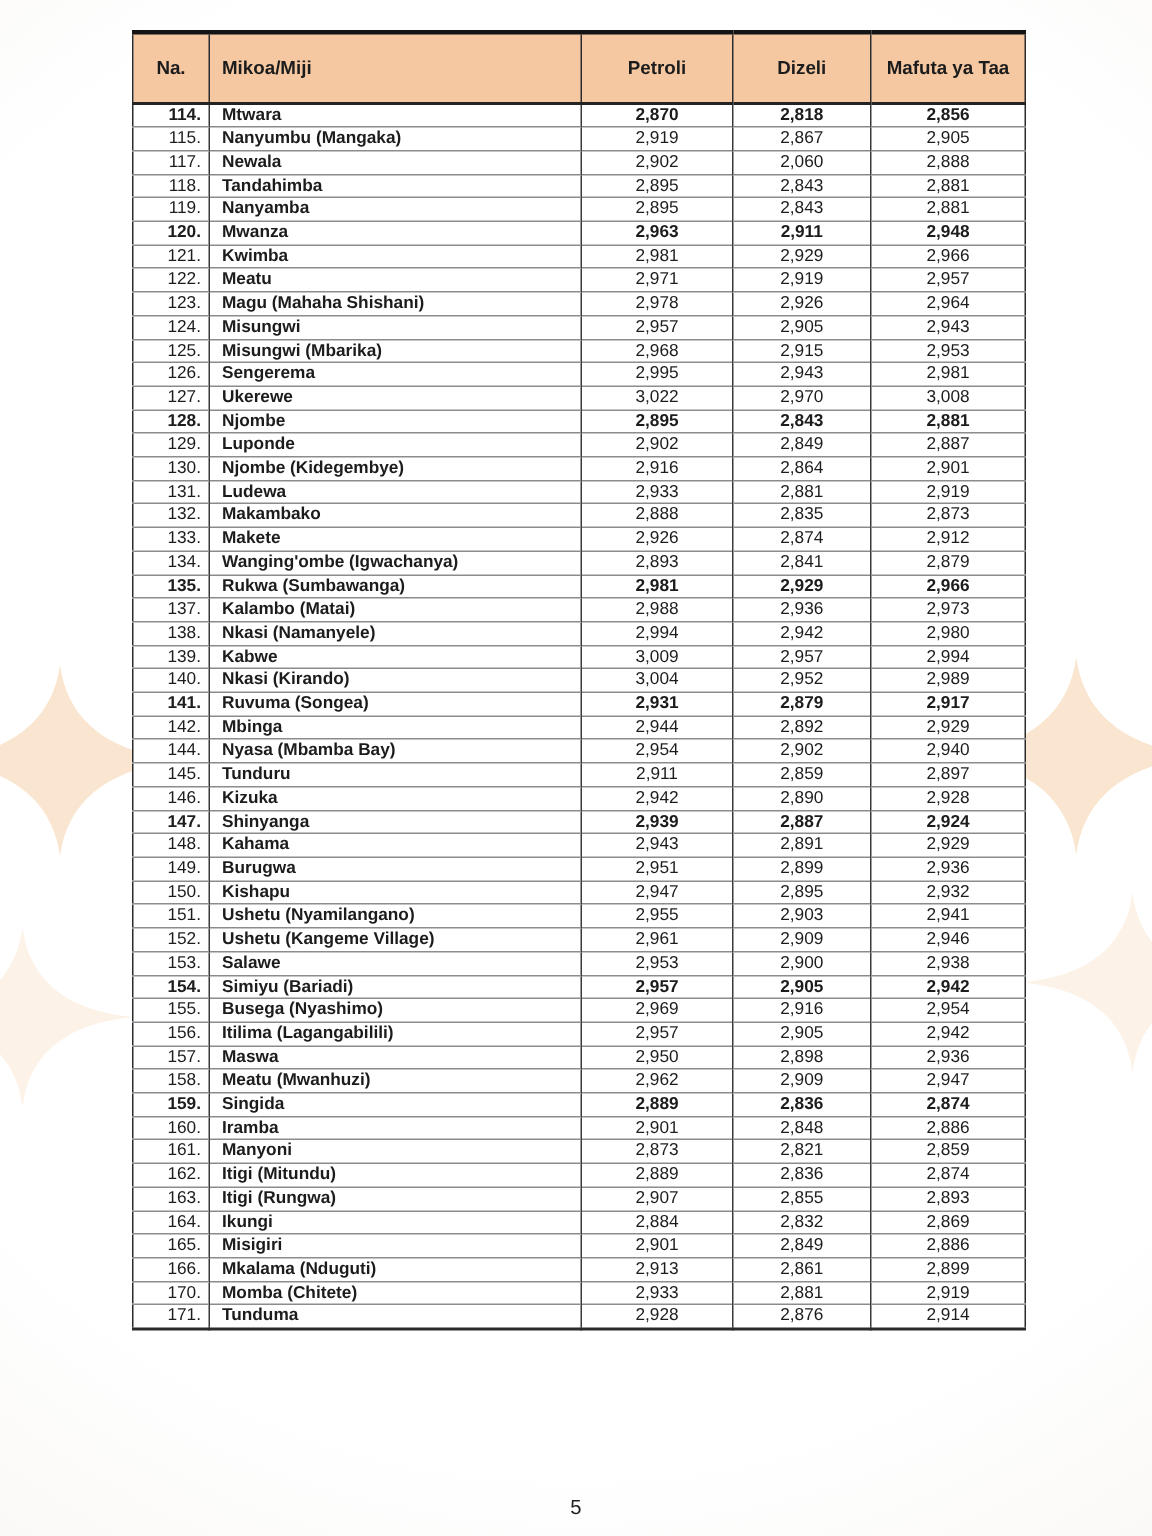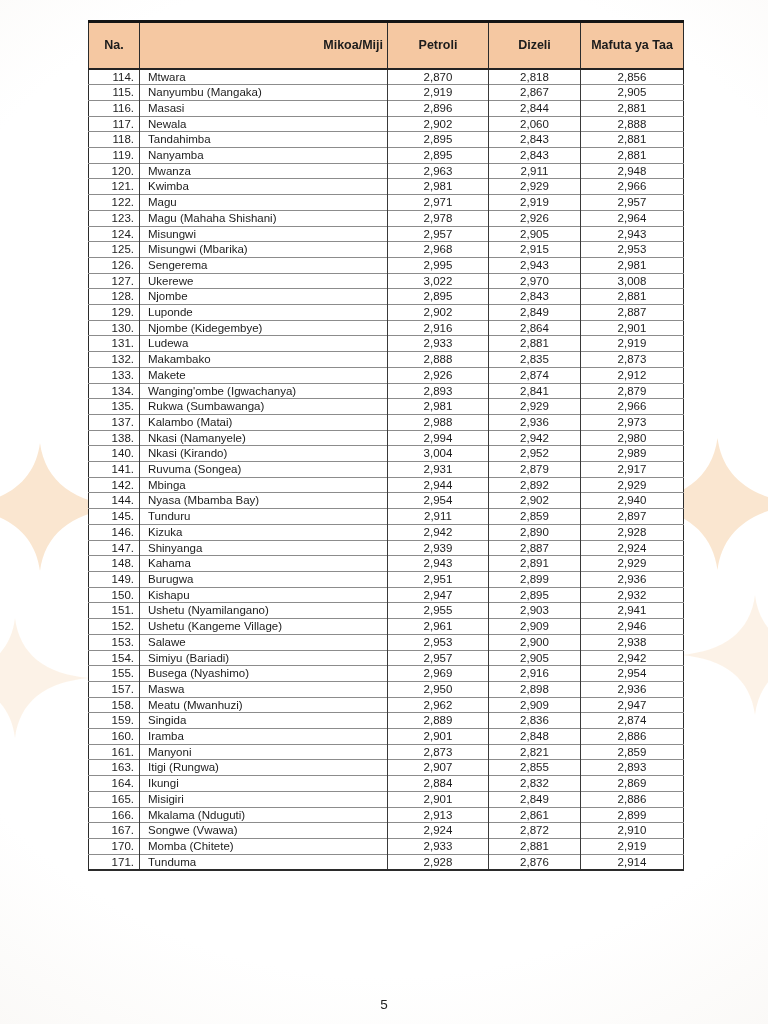--- a/index.html
+++ b/index.html
@@ -45,38 +45,38 @@
     background: #f5c8a2;
     border-top: 3px solid #141414;
     border-bottom: 2px solid #232323;
     border-left: 1.5px solid #2b2b2b;
     height: 47px;
     font-size: 12.5px;
     font-weight: 700;
     text-align: center;
     padding: 0 4px;
   }
-  thead th.h-name { text-align: right; padding-left: 8px; }
+  thead th.h-name { text-align: left; padding-left: 8px; }
   thead th:first-child { border-left: none; }
 
   tbody td {
     height: 14.7px;
     line-height: 14.7px;
     font-size: 11.5px;
     border-top: 1px solid #8c8c8c;
     border-left: 1.5px solid #3a3a3a;
     white-space: nowrap;
     overflow: hidden;
   }
   tbody td:first-child { border-left: none; }
   tbody tr:first-child td { border-top: none; }
   td.na   { text-align: right; padding-right: 5px; }
-  td.name { text-align: left;  padding-left: 8px; }
+  td.name { text-align: left;  padding-left: 8px; font-weight: bold; }
   td.num  { text-align: center; }
-  tr.bold td { font-weight: 400; }
+  tr.bold td { font-weight: 700; }
 
   .page-number {
     position: absolute;
     left: 0; right: 0;
     top: 997px;
     text-align: center;
     font-size: 13.5px;
     color: #222222;
   }
 </style>
@@ -132,27 +132,20 @@
           <td class="num">2,856</td>
         </tr>
         <tr>
           <td class="na">115.</td>
           <td class="name">Nanyumbu (Mangaka)</td>
           <td class="num">2,919</td>
           <td class="num">2,867</td>
           <td class="num">2,905</td>
         </tr>
         <tr>
-          <td class="na">116.</td>
-          <td class="name">Masasi</td>
-          <td class="num">2,896</td>
-          <td class="num">2,844</td>
-          <td class="num">2,881</td>
-        </tr>
-        <tr>
           <td class="na">117.</td>
           <td class="name">Newala</td>
           <td class="num">2,902</td>
           <td class="num">2,060</td>
           <td class="num">2,888</td>
         </tr>
         <tr>
           <td class="na">118.</td>
           <td class="name">Tandahimba</td>
           <td class="num">2,895</td>
@@ -175,21 +168,21 @@
         </tr>
         <tr>
           <td class="na">121.</td>
           <td class="name">Kwimba</td>
           <td class="num">2,981</td>
           <td class="num">2,929</td>
           <td class="num">2,966</td>
         </tr>
         <tr>
           <td class="na">122.</td>
-          <td class="name">Magu</td>
+          <td class="name">Meatu</td>
           <td class="num">2,971</td>
           <td class="num">2,919</td>
           <td class="num">2,957</td>
         </tr>
         <tr>
           <td class="na">123.</td>
           <td class="name">Magu (Mahaha Shishani)</td>
           <td class="num">2,978</td>
           <td class="num">2,926</td>
           <td class="num">2,964</td>
@@ -286,20 +279,27 @@
           <td class="num">2,973</td>
         </tr>
         <tr>
           <td class="na">138.</td>
           <td class="name">Nkasi (Namanyele)</td>
           <td class="num">2,994</td>
           <td class="num">2,942</td>
           <td class="num">2,980</td>
         </tr>
         <tr>
+          <td class="na">139.</td>
+          <td class="name">Kabwe</td>
+          <td class="num">3,009</td>
+          <td class="num">2,957</td>
+          <td class="num">2,994</td>
+        </tr>
+        <tr>
           <td class="na">140.</td>
           <td class="name">Nkasi (Kirando)</td>
           <td class="num">3,004</td>
           <td class="num">2,952</td>
           <td class="num">2,989</td>
         </tr>
         <tr class="bold">
           <td class="na">141.</td>
           <td class="name">Ruvuma (Songea)</td>
           <td class="num">2,931</td>
@@ -391,20 +391,27 @@
           <td class="num">2,942</td>
         </tr>
         <tr>
           <td class="na">155.</td>
           <td class="name">Busega (Nyashimo)</td>
           <td class="num">2,969</td>
           <td class="num">2,916</td>
           <td class="num">2,954</td>
         </tr>
         <tr>
+          <td class="na">156.</td>
+          <td class="name">Itilima (Lagangabilili)</td>
+          <td class="num">2,957</td>
+          <td class="num">2,905</td>
+          <td class="num">2,942</td>
+        </tr>
+        <tr>
           <td class="na">157.</td>
           <td class="name">Maswa</td>
           <td class="num">2,950</td>
           <td class="num">2,898</td>
           <td class="num">2,936</td>
         </tr>
         <tr>
           <td class="na">158.</td>
           <td class="name">Meatu (Mwanhuzi)</td>
           <td class="num">2,962</td>
@@ -426,20 +433,27 @@
           <td class="num">2,886</td>
         </tr>
         <tr>
           <td class="na">161.</td>
           <td class="name">Manyoni</td>
           <td class="num">2,873</td>
           <td class="num">2,821</td>
           <td class="num">2,859</td>
         </tr>
         <tr>
+          <td class="na">162.</td>
+          <td class="name">Itigi (Mitundu)</td>
+          <td class="num">2,889</td>
+          <td class="num">2,836</td>
+          <td class="num">2,874</td>
+        </tr>
+        <tr>
           <td class="na">163.</td>
           <td class="name">Itigi (Rungwa)</td>
           <td class="num">2,907</td>
           <td class="num">2,855</td>
           <td class="num">2,893</td>
         </tr>
         <tr>
           <td class="na">164.</td>
           <td class="name">Ikungi</td>
           <td class="num">2,884</td>
@@ -453,27 +467,20 @@
           <td class="num">2,849</td>
           <td class="num">2,886</td>
         </tr>
         <tr>
           <td class="na">166.</td>
           <td class="name">Mkalama (Nduguti)</td>
           <td class="num">2,913</td>
           <td class="num">2,861</td>
           <td class="num">2,899</td>
         </tr>
-        <tr class="bold">
-          <td class="na">167.</td>
-          <td class="name">Songwe (Vwawa)</td>
-          <td class="num">2,924</td>
-          <td class="num">2,872</td>
-          <td class="num">2,910</td>
-        </tr>
         <tr>
           <td class="na">170.</td>
           <td class="name">Momba (Chitete)</td>
           <td class="num">2,933</td>
           <td class="num">2,881</td>
           <td class="num">2,919</td>
         </tr>
         <tr>
           <td class="na">171.</td>
           <td class="name">Tunduma</td>

